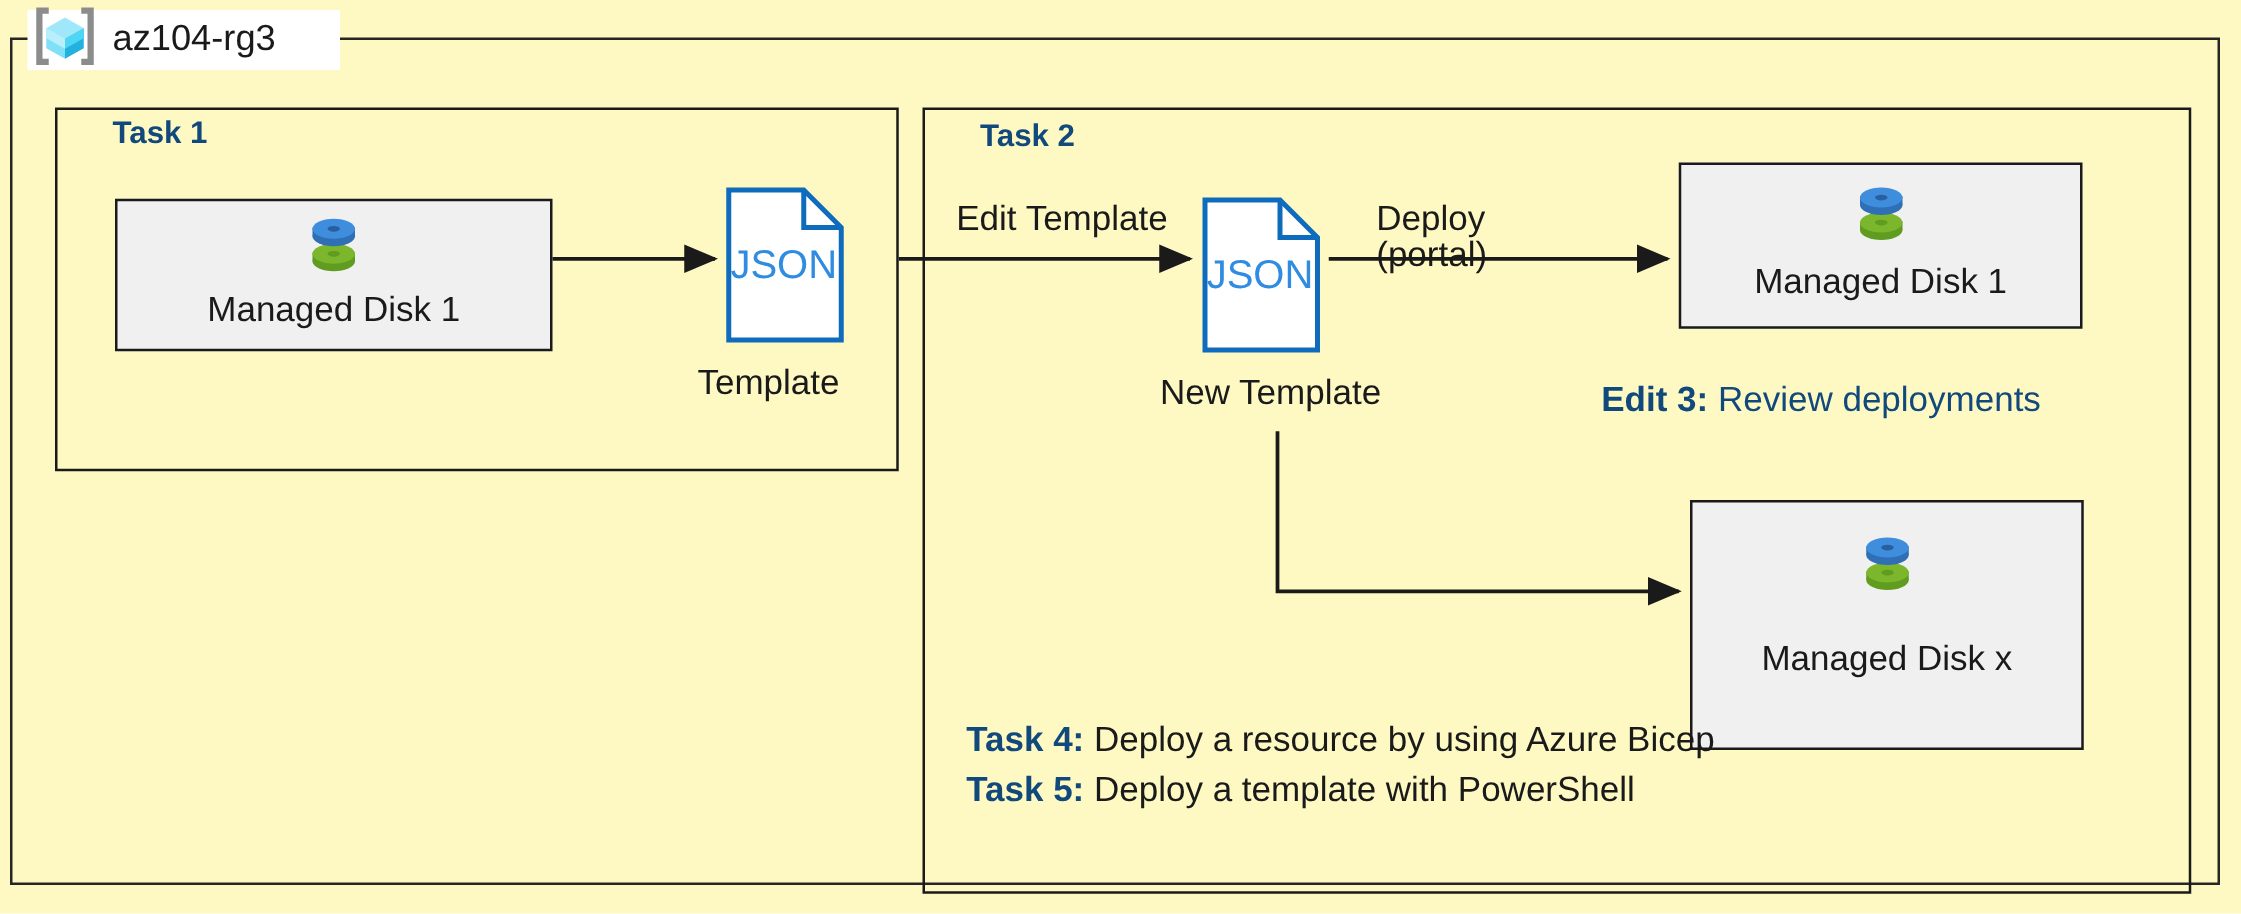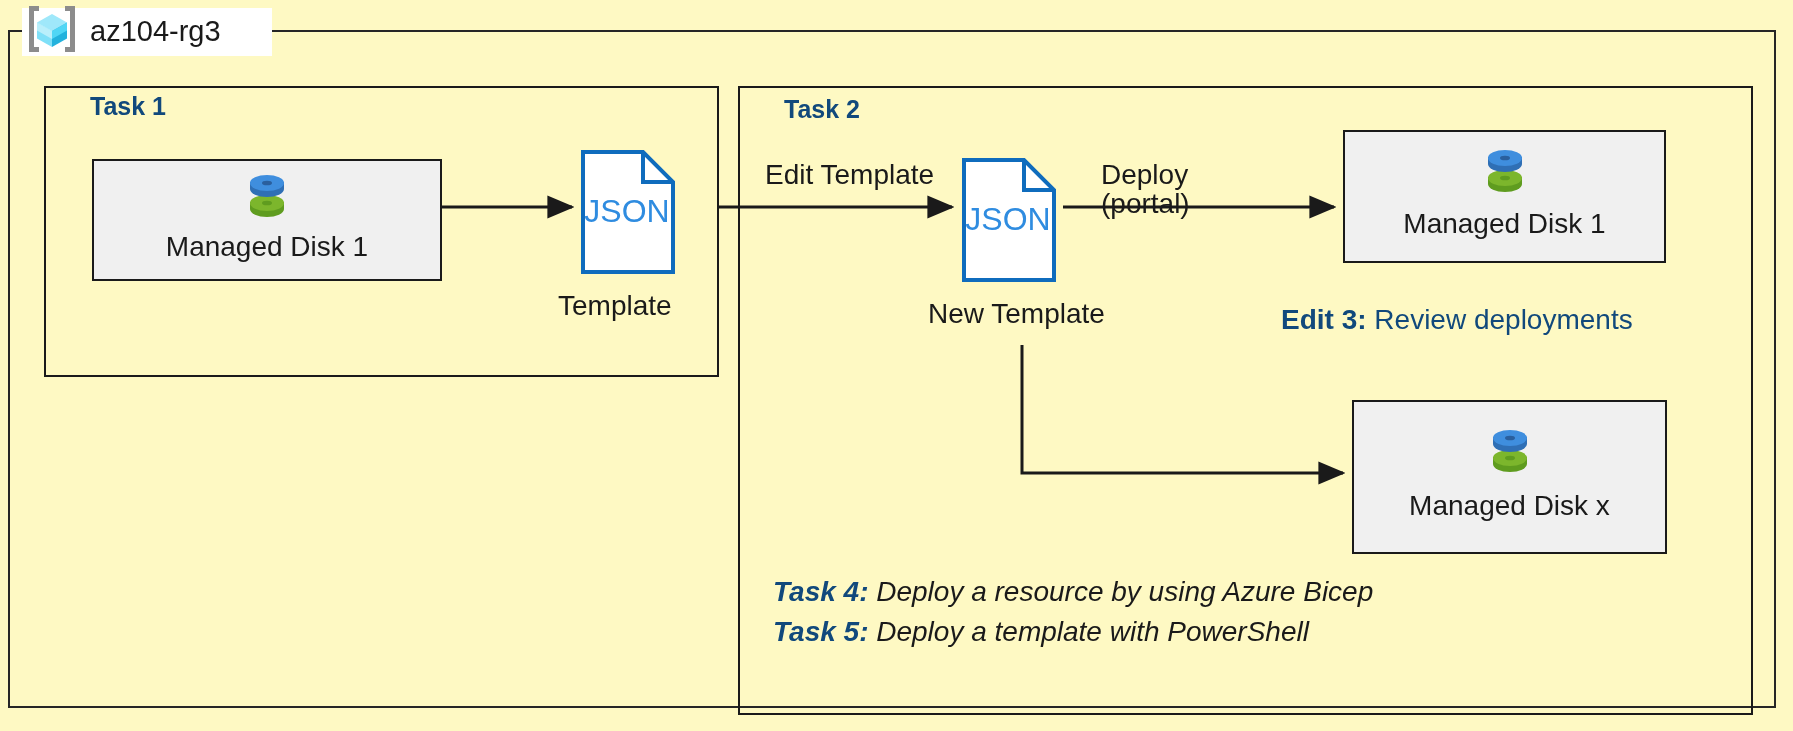--- a/index.html
+++ b/index.html
@@ -93,21 +93,21 @@
     line-height: 1;
   }
   #disk-box-1 { left: 92px;  top: 159px; width: 350px; height: 122px; }
   #disk-box-1 .disk-icon-wrap { margin-top: 8px; }
   #disk-box-1 .res-label { margin-top: 8px; }
 
   #disk-box-2 { left: 1343px; top: 130px; width: 323px; height: 133px; }
   #disk-box-2 .disk-icon-wrap { margin-top: 12px; }
   #disk-box-2 .res-label { margin-top: 10px; }
 
-  #disk-box-3 { left: 1352px; top: 400px; width: 315px; height: 154px; }
+  #disk-box-3 { left: 1352px; top: 400px; width: 315px; height: 200px; gap: 20px; }
   #disk-box-3 .disk-icon-wrap { margin-top: 22px; }
   #disk-box-3 .res-label { margin-top: 12px; }
 
   
   .json-file {
     position: absolute;
   }
   #json-1 { left: 580px; top: 149px; }
   #json-2 { left: 961px; top: 157px; }
 
@@ -136,21 +136,21 @@
   
   .note {
     position: absolute;
     font-size: 28px;
     white-space: nowrap;
     line-height: 1;
   }
   #note-task3 { left: 1281px; top: 306px; color: #11497c; }
   #note-task3 .key { font-weight: bold; }
 
-  .note-dark { color: #1a1a1a; font-style: italic; }
+  .note-dark { color: #1a1a1a; }
   .note-dark .key { font-weight: bold; color: #11497c; }
   #note-task4 { left: 773px; top: 578px; }
   #note-task5 { left: 773px; top: 618px; }
   #note-task6 { left: 773px; top: 658px; }
 
   
   #connectors {
     position: absolute;
     left: 0; top: 0;
     width: 1793px; height: 731px;

